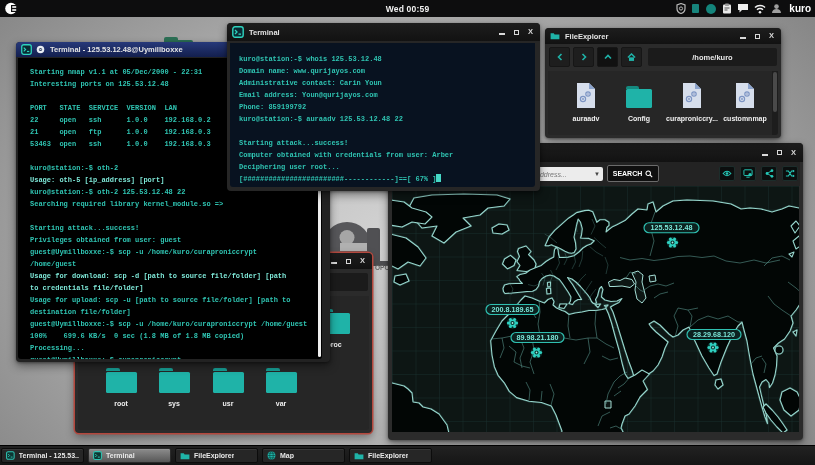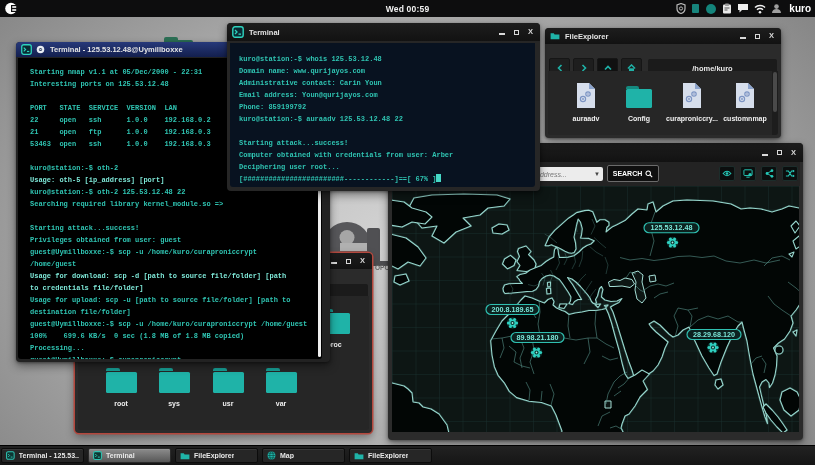--- a/index.html
+++ b/index.html
@@ -47,21 +47,21 @@
 #term-left .sbar { position:absolute; right:1px; top:2px; bottom:2px; width:3px; background:#efefef; border-radius:2px; }
 
 #term-center { left:227px; top:23px; width:313px; height:168px; z-index:20; background:#262626; }
 #term-center .tbar { height:18px; }
 #term-center .body { position:absolute; left:3px; right:5px; top:20px; bottom:4px;
   background:#081220; border-radius:0 0 3px 3px; overflow:hidden; }
 #term-center pre { position:absolute; left:9px; top:10px; }
 .cursor { display:inline-block; width:4.5px; height:8px; background:#46d8c6; vertical-align:-1px; }
 
 
-.fe-tools { display:flex; align-items:center; gap:3px; padding:14px 4px; background:#2b2b2b; }
+.fe-tools { display:flex; align-items:center; gap:3px; padding:3px 4px; background:#2b2b2b; }
 .fe-btn { width:21px; height:20px; background:#1e1e1e; border-radius:2px; border:1px solid #161616;
   display:flex; align-items:center; justify-content:center; }
 .fe-btn.dk { background:#111; }
 .fe-addr { flex:1; height:18px; background:#1b1b1b; border-radius:2px; margin-left:3px;
   color:#e8e8e8; font-size:7.5px; font-weight:bold; display:flex; align-items:center; justify-content:center; }
 .fe-body { position:relative; background:#262626; border-radius:0 0 3px 3px; overflow:hidden; }
 .fitem { position:absolute; width:54px; text-align:center; }
 .fitem .lbl { margin-top:2px; color:#f0f0f0; font-size:7px; font-weight:bold; white-space:nowrap; }
 
 #fe-top { left:545px; top:28px; width:236px; height:110px; z-index:15; }

